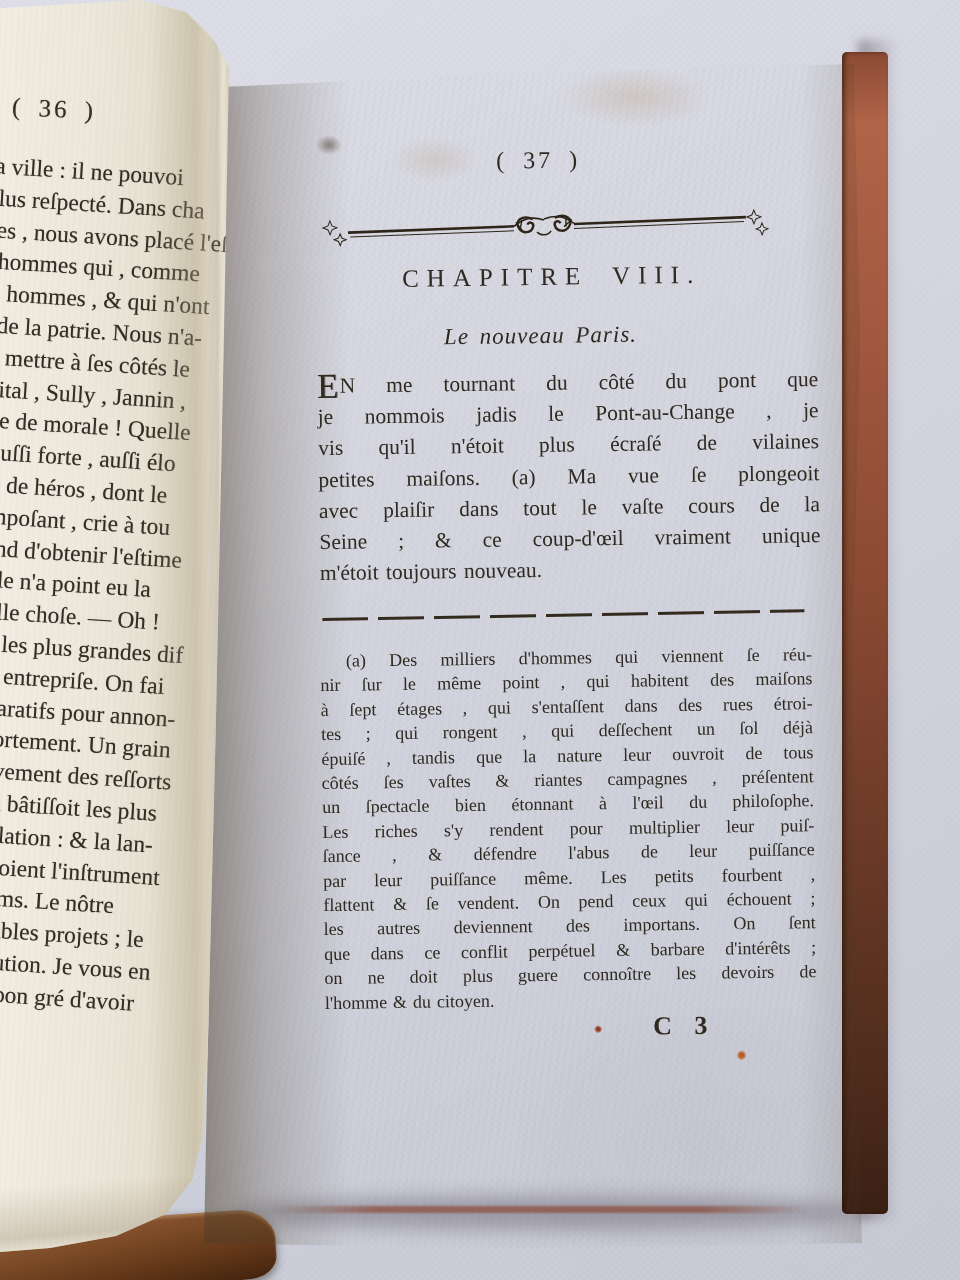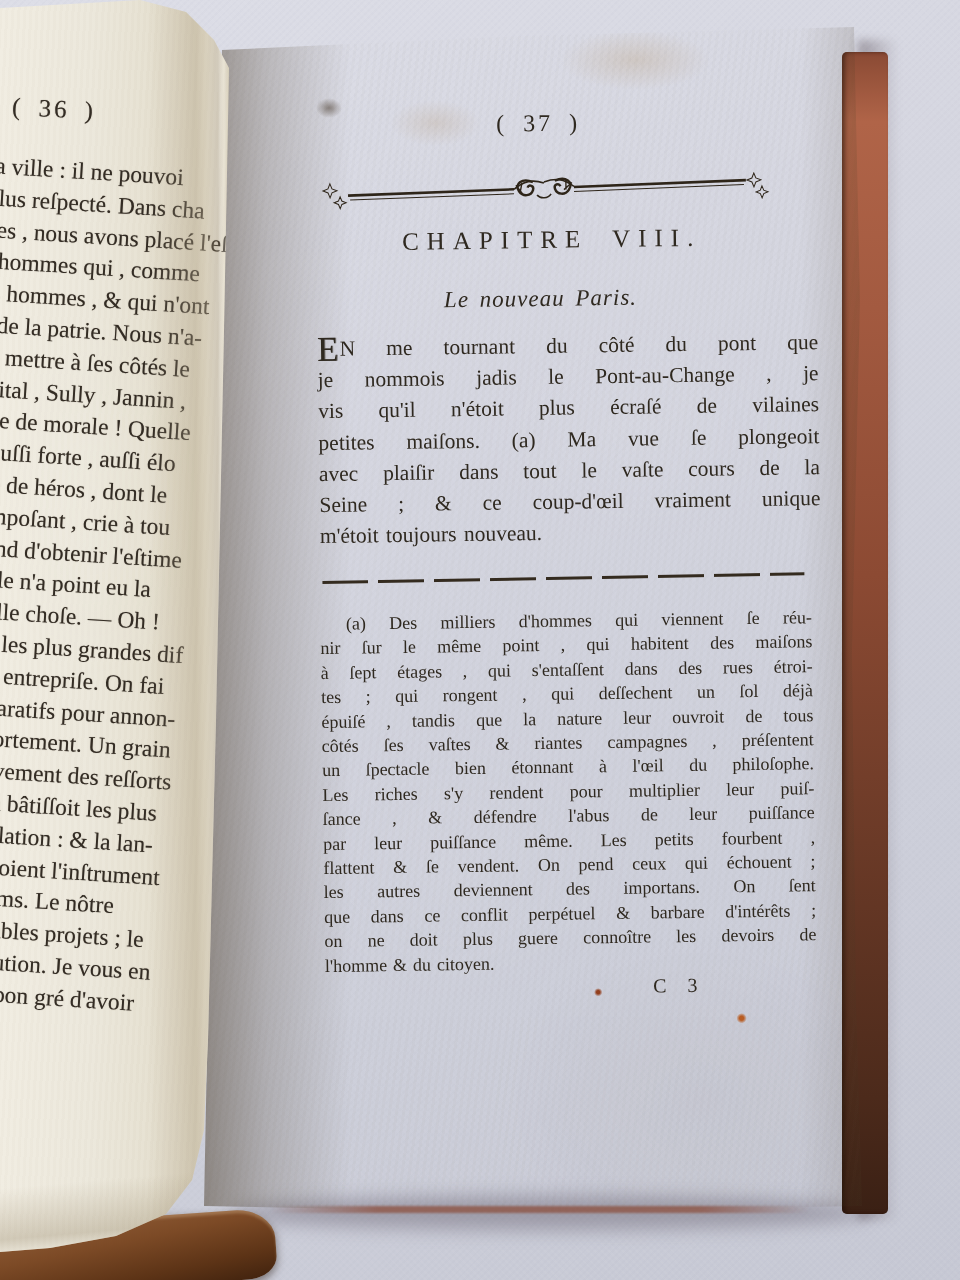--- a/index.html
+++ b/index.html
@@ -27,21 +27,21 @@
   .leather-corner{position:absolute;left:-24px;top:1218px;width:300px;height:70px;
     border-radius:12px 40px 30px 0/12px 30px 22px 0;transform:rotate(-4deg);
     background:linear-gradient(172deg,#94603a 0%,#7c4a26 40%,#5c3316 75%,#40220e 100%);
     box-shadow:inset 0 3px 3px rgba(255,230,190,.25),0 4px 8px rgba(40,25,15,.5);}
   
   .right-page{position:absolute;inset:0;
     clip-path:polygon(222px 50px,520px 36px,854px 27px,860px 300px,852px 650px,856px 1000px,862px 1206px,500px 1212px,204px 1206px,212px 800px,217px 400px);
     background:
       linear-gradient(to bottom,rgba(92,74,46,.16) 0px,rgba(92,74,46,.10) 80px,rgba(92,74,46,0) 170px),
       linear-gradient(to bottom,rgba(0,0,0,0) 1040px,rgba(110,96,70,.12) 1205px),
-      linear-gradient(to right,#b4a археive 0,#b4a993 0px,#bcb29e 255px,#c7beac 340px,#ccc4b3 470px,#cac2b1 640px,#c5bdab 790px,#bfb6a3 858px);}
+      linear-gradient(to right,#b4a археive 0,#b4a993 0px,#bcb29e 255px,#c7beac 340px,#ccc4b3 470px,#cac2b1 640px,#c5bdab 790px,#bfb6a3 858px); margin-top: 37px;}
   .rp-grain{position:absolute;inset:0;opacity:.45;pointer-events:none;
     background:
       radial-gradient(220px 160px at 640px 430px,rgba(255,255,248,.10),rgba(0,0,0,0) 70%),
       radial-gradient(260px 200px at 450px 860px,rgba(255,255,248,.08),rgba(0,0,0,0) 70%),
       radial-gradient(300px 240px at 700px 1100px,rgba(90,75,50,.08),rgba(0,0,0,0) 70%),
       repeating-linear-gradient(98deg,rgba(120,100,70,.05) 0 3px,rgba(0,0,0,0) 3px 7px);}
   .gutter-shadow{position:absolute;left:200px;top:0;width:150px;height:1280px;pointer-events:none;
     background:linear-gradient(90deg,rgba(74,60,40,.50),rgba(74,60,40,.22) 45%,rgba(74,60,40,0));}
   .rp-edge-shade{position:absolute;left:800px;top:0;width:70px;height:1280px;pointer-events:none;
     background:linear-gradient(90deg,rgba(70,56,36,0),rgba(70,56,36,.18));}
@@ -62,21 +62,21 @@
     font-style:italic;font-size:23px;letter-spacing:1px;word-spacing:4px;}
   .body-para{position:absolute;left:321px;top:331px;width:501px;font-size:21.5px;line-height:31.2px;word-spacing:2px;}
   .fn-sep{position:absolute;left:323px;top:577px;width:482px;height:2.6px;transform:rotate(-.25deg);
     background:repeating-linear-gradient(90deg,#342b1f 0 46px,rgba(0,0,0,0) 46px 56px);}
   .footnote{position:absolute;left:320px;top:609px;width:492px;font-size:18px;line-height:24.4px;word-spacing:1.5px;}
   .footnote .line:first-child{padding-left:26px;}
   .jwrap .line{text-align:justify;text-align-last:justify;}
   .jwrap .line:last-child{text-align-last:left;}
   .drop-cap{font-size:35px;line-height:0;vertical-align:-5px;letter-spacing:1px;
     text-shadow:1px 0 0 rgba(47,41,32,.55);}
-  .signature{position:absolute;left:648px;top:976px;font-size:20px;letter-spacing:4px;word-spacing:8px;}
+  .signature{position:absolute;left:648px;top:976px;font-size:26px;letter-spacing:4px;word-spacing:8px;font-weight:bold;}
   
   .left-page{position:absolute;inset:0;
     clip-path:polygon(0 8px,140px 0,186px 12px,214px 40px,229px 68px,224px 330px,216px 720px,208px 1040px,204px 1130px,192px 1180px,166px 1214px,116px 1236px,50px 1248px,0 1252px);
     background:linear-gradient(to right,#f1ede2 0px,#ece8dc 90px,#e7e2d3 145px,#ddd6c4 178px,#d5cdb9 196px,#efeadb 208px,#f5f1e6 220px,#c9bfa8 229px);}
   .lp-grain{position:absolute;inset:0;opacity:.5;pointer-events:none;
     background:
       radial-gradient(160px 260px at 90px 500px,rgba(255,255,250,.12),rgba(0,0,0,0) 70%),
       repeating-linear-gradient(93deg,rgba(140,120,90,.04) 0 3px,rgba(0,0,0,0) 3px 6px);}
   .lp-content{position:absolute;left:-10px;top:150px;width:300px;transform:rotate(3.6deg);
     transform-origin:0 0;color:#332c24;font-size:23.5px;line-height:31.8px;

